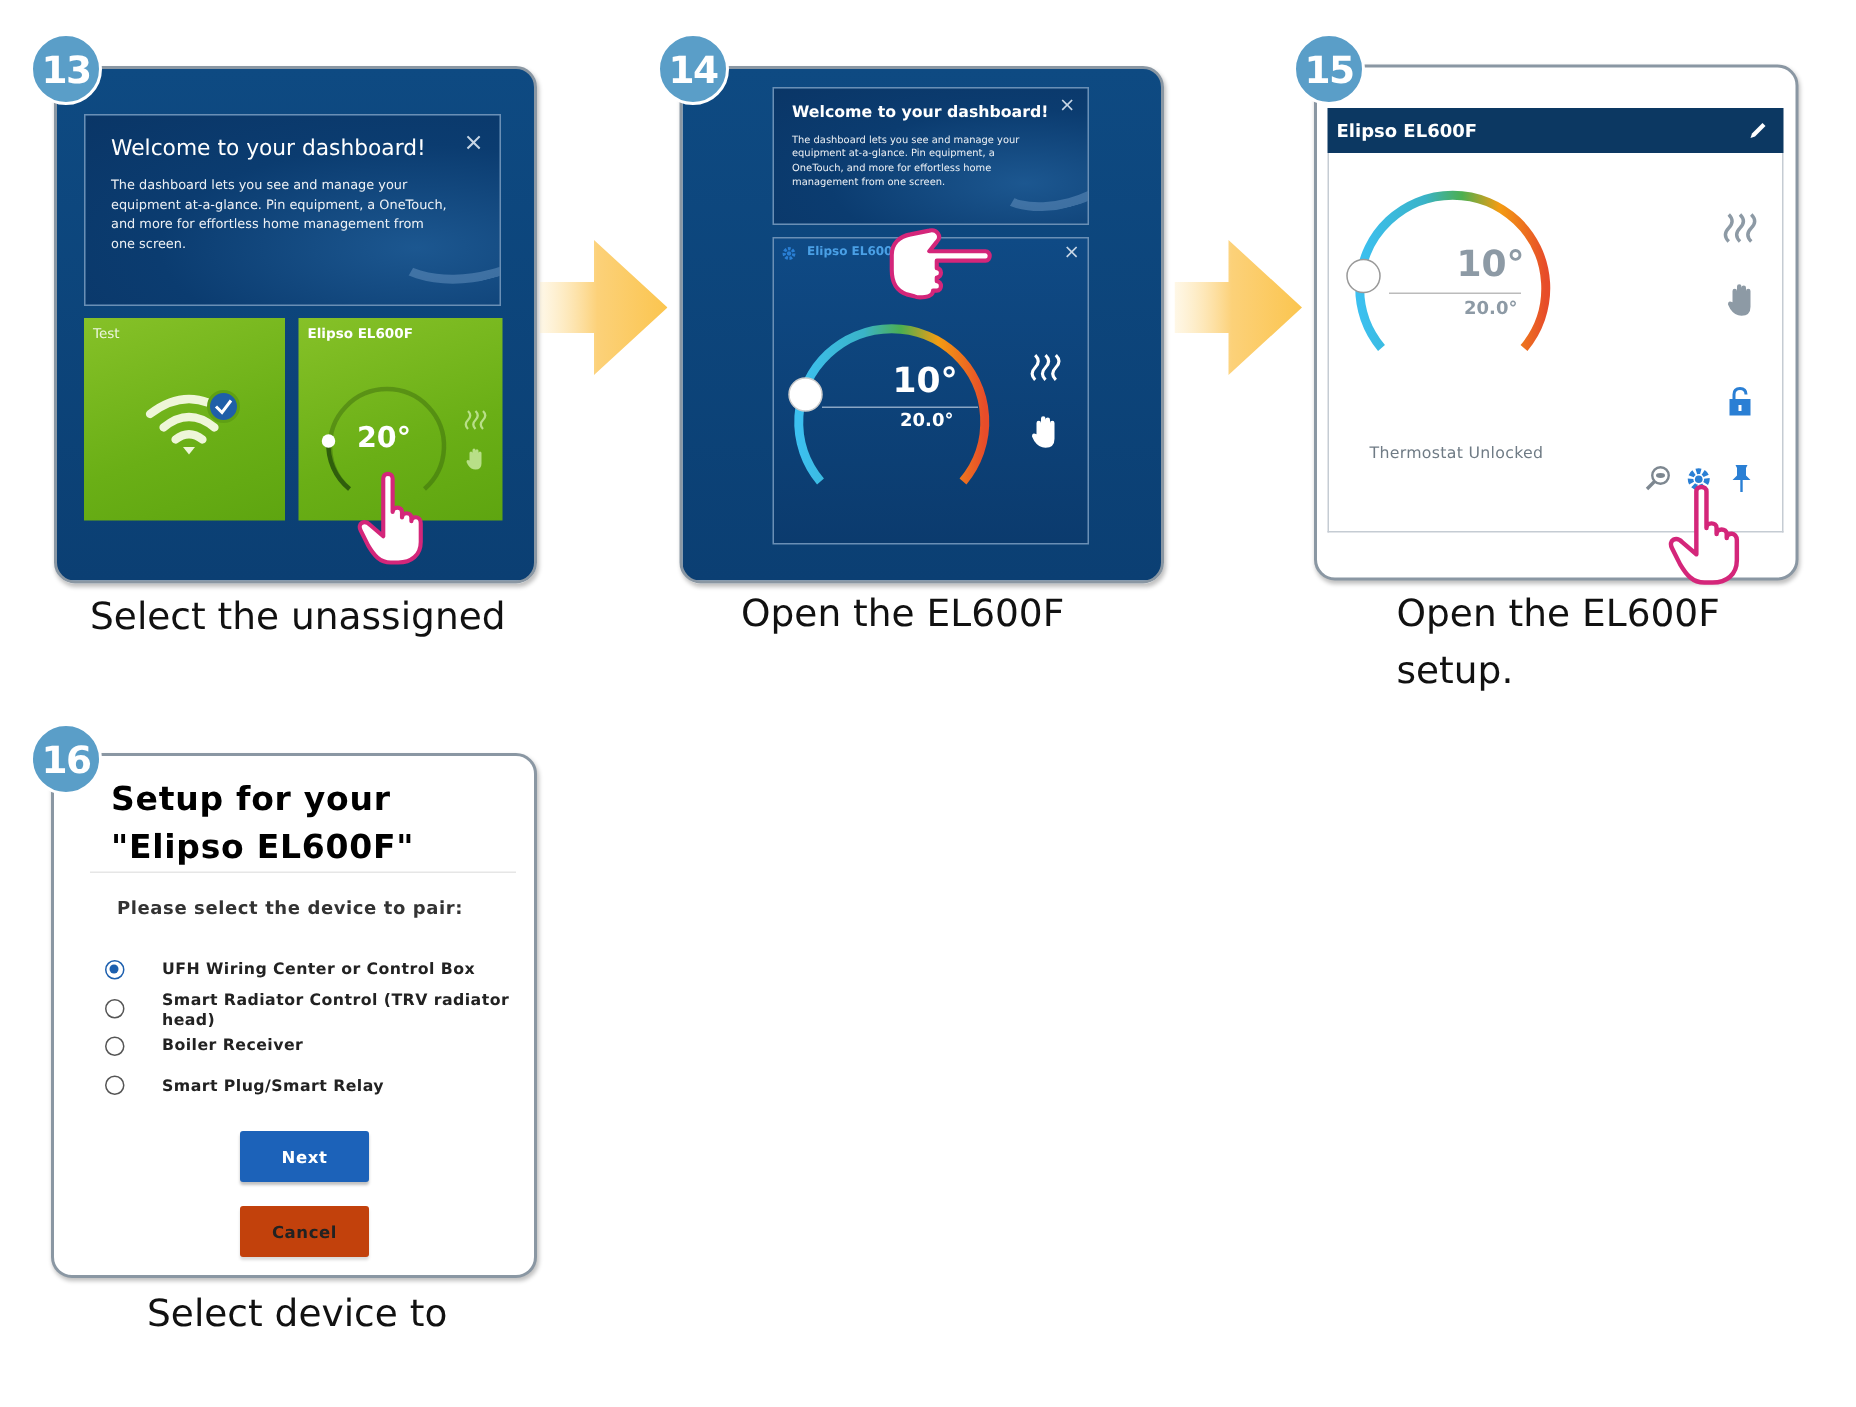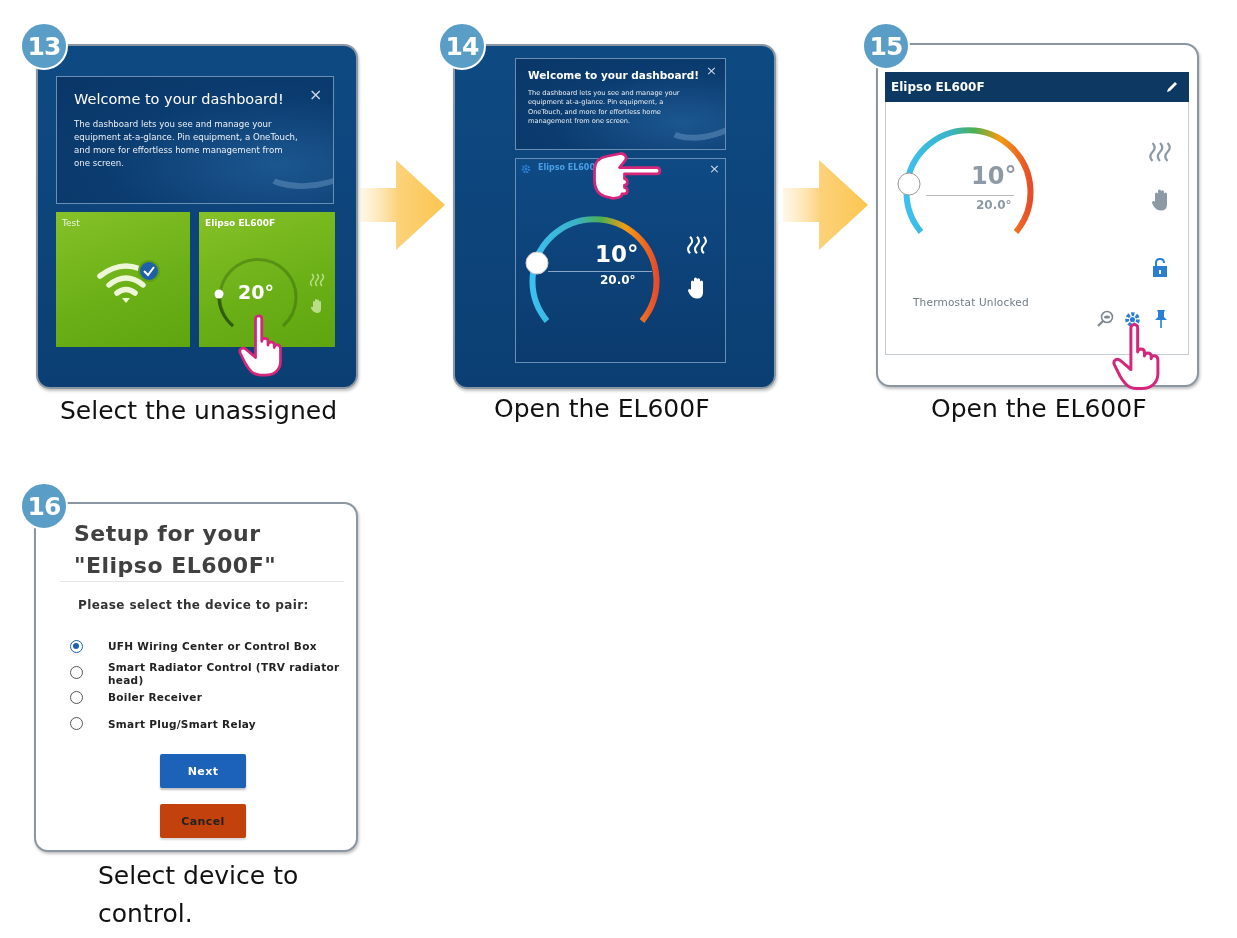--- a/index.html
+++ b/index.html
@@ -55,21 +55,21 @@
   }
 
   
   .s15-header {
     position: absolute; background: #0c3862; color: #fff; font-weight: bold;
     font-size: 12px; display: flex; align-items: center; padding-left: 6px;
   }
   .s15-body { position: absolute; background: #fff; border: 1px solid #c5ccd3; border-top: none; }
 
   
-  .s16-title { position: absolute; color: #404040; font-weight: bold; font-size: 22px; line-height: 32px; letter-spacing: 0.5px; }
+  .s16-title { position: absolute; color: #000000; font-weight: bold; font-size: 22px; line-height: 32px; letter-spacing: 0.5px; }
   .s16-sub { position: absolute; color: #333; font-weight: bold; font-size: 12px; letter-spacing: 0.4px; }
   .radio {
     position: absolute; width: 13px; height: 13px; border-radius: 50%;
     border: 1.5px solid #555; background: #fff;
   }
   .radio.checked { border-color: #1c5fae; }
   .radio.checked::after {
     content: ""; position: absolute; left: 2px; top: 2px; width: 6px; height: 6px; border-radius: 50%; background: #1c5fae;
   }
   .opt-label { position: absolute; font-size: 10.5px; font-weight: bold; color: #222; line-height: 13px; letter-spacing: 0.3px; }
@@ -251,20 +251,21 @@
       <rect x="6.2" y="11" width="1.6" height="8" fill="#2a7fd4"></rect>
     </svg>
   </div>
 
   <svg class="hand" style="left:1112px;top:320px;" width="54" height="72">
       <use href="#pointHand"></use>
     </svg>
 
   <div class="caption" style="left:931px;top:390px;">
     <div>Open the EL600F</div>
+    <div>setup.</div>
   </div>
 </div>
 
 <div>
   <div class="step-badge" style="left:20px;top:482px;">16</div>
   <div class="frame light" style="left:34px;top:502px;width:324px;height:350px;"></div>
 
   <div class="s16-title" style="left:74px;top:518px;">
     <div>Setup for your</div>
     <div>"Elipso EL600F"</div>
@@ -282,15 +283,14 @@
   <div class="opt-label" style="left:108px;top:691px;">Boiler Receiver</div>
 
   <div class="radio" style="left:70px;top:717px;"></div>
   <div class="opt-label" style="left:108px;top:718px;">Smart Plug/Smart Relay</div>
 
   <div class="btn primary" style="left:160px;top:754px;">Next</div>
   <div class="btn secondary" style="left:160px;top:804px;">Cancel</div>
 
   <div class="caption" style="left:98px;top:857px;">
     <div>Select device to</div>
-    <div>control.</div>
   </div>
 </div>
 
 </body></html>

